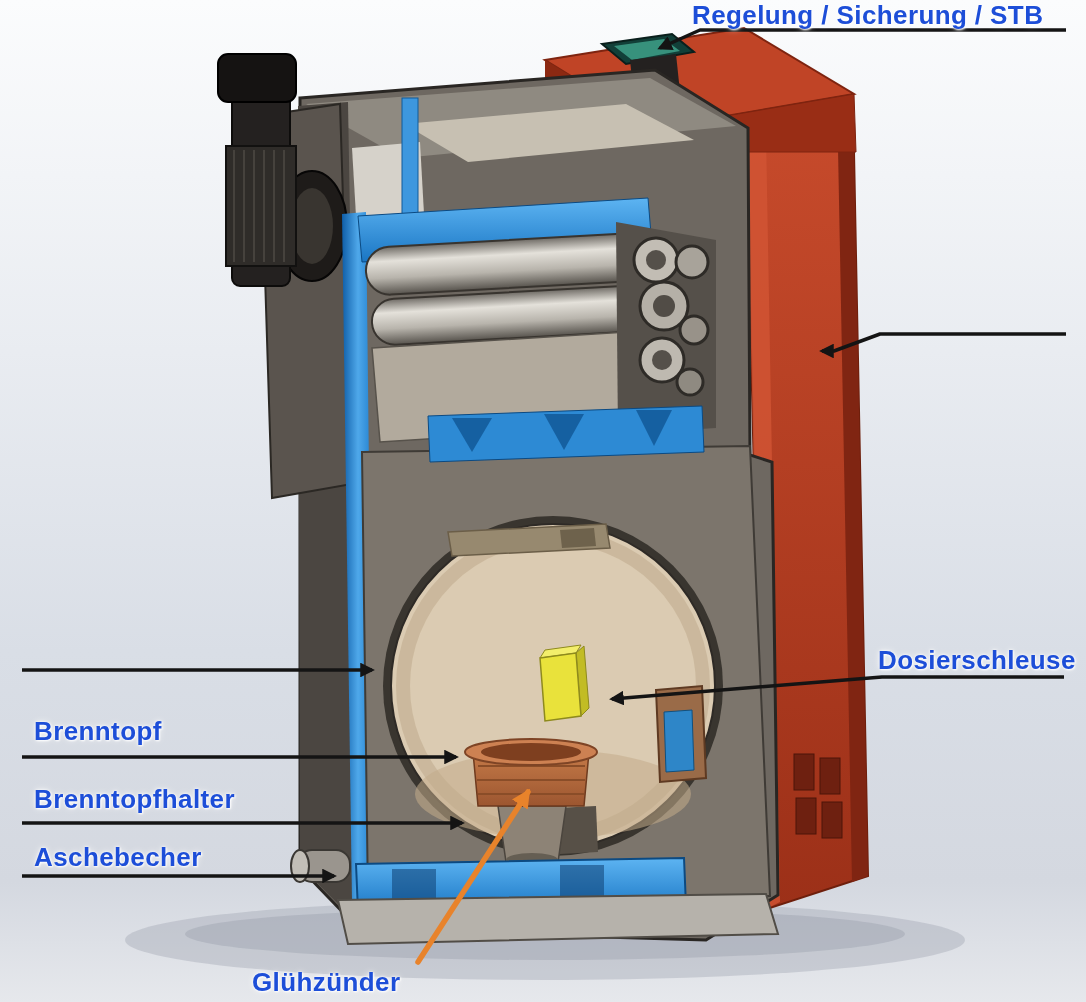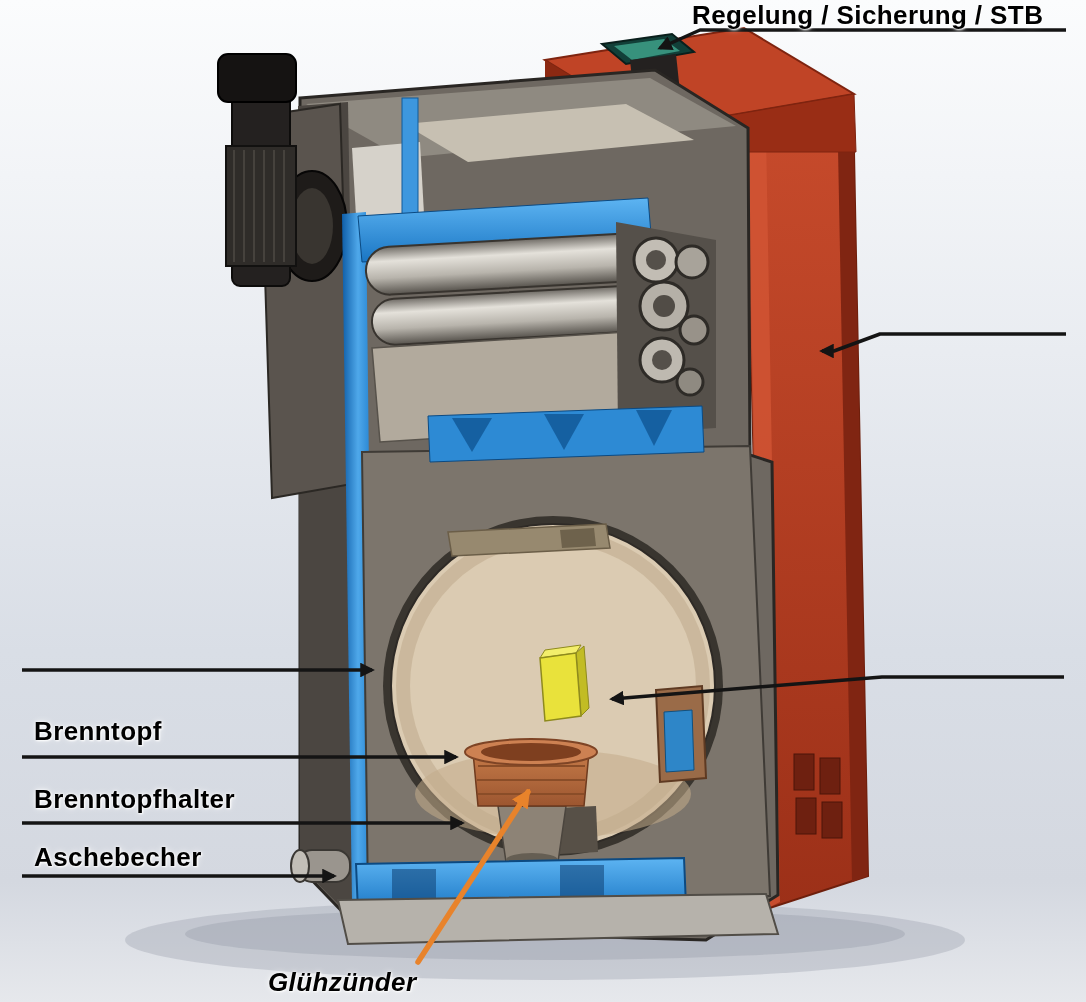--- a/index.html
+++ b/index.html
@@ -2,21 +2,21 @@
 <html><head>
 <meta charset="utf-8">
 <style>
   html,body{margin:0;padding:0;background:#ffffff;}
   .stage{
     position:relative;width:1086px;height:1002px;overflow:hidden;
     font-family:"Liberation Sans",sans-serif;
   }
   .stage svg{position:absolute;left:0;top:0;}
   .label{
-    position:absolute;font-weight:700;font-size:26px;color:#000000;
+    position:absolute;font-weight:700;font-size:26px;color:#1d4ed8;
     letter-spacing:.4px;white-space:nowrap;line-height:1.1;
     text-shadow:0 0 3px rgba(255,255,255,.95),0 0 7px rgba(255,255,255,.8),1px 1px 2px rgba(255,255,255,.9);
   }
 </style>
 </head>
 <body>
 
 <div class="stage">
 
 <svg width="1086" height="1002" viewBox="0 0 1086 1002">
@@ -177,18 +177,19 @@
     <path d="M1064,677 L882,677 L612,699" marker-end="url(#arwK)"></path>
     <path d="M22,670 L372,670" marker-end="url(#arwK)"></path>
     <path d="M22,757 L456,757" marker-end="url(#arwK)"></path>
     <path d="M22,823 L462,823" marker-end="url(#arwK)"></path>
     <path d="M22,876 L334,876" marker-end="url(#arwK)"></path>
   </g>
   <path d="M418,962 L528,792" fill="none" stroke="#e8832b" stroke-width="5.5" stroke-linecap="round" marker-end="url(#arwO)"></path>
 </svg>
 
 <div class="label" style="left:692px; top:1px;">Regelung / Sicherung / STB</div>
+<div class="label" style="left:878px; top:646px;">Dosierschleuse</div>
 <div class="label" style="left:34px;  top:717px;text-align:right;">Brenntopf</div>
 <div class="label" style="left:34px;  top:785px;">Brenntopfhalter</div>
 <div class="label" style="left:34px;  top:843px;">Aschebecher</div>
-<div class="label" style="left:268px; top:968px;font-style:italic;">Glühzünder</div>
+<div class="label" style="left:252px; top:968px;">Glühzünder</div>
 
 </div>
 
 </body></html>

